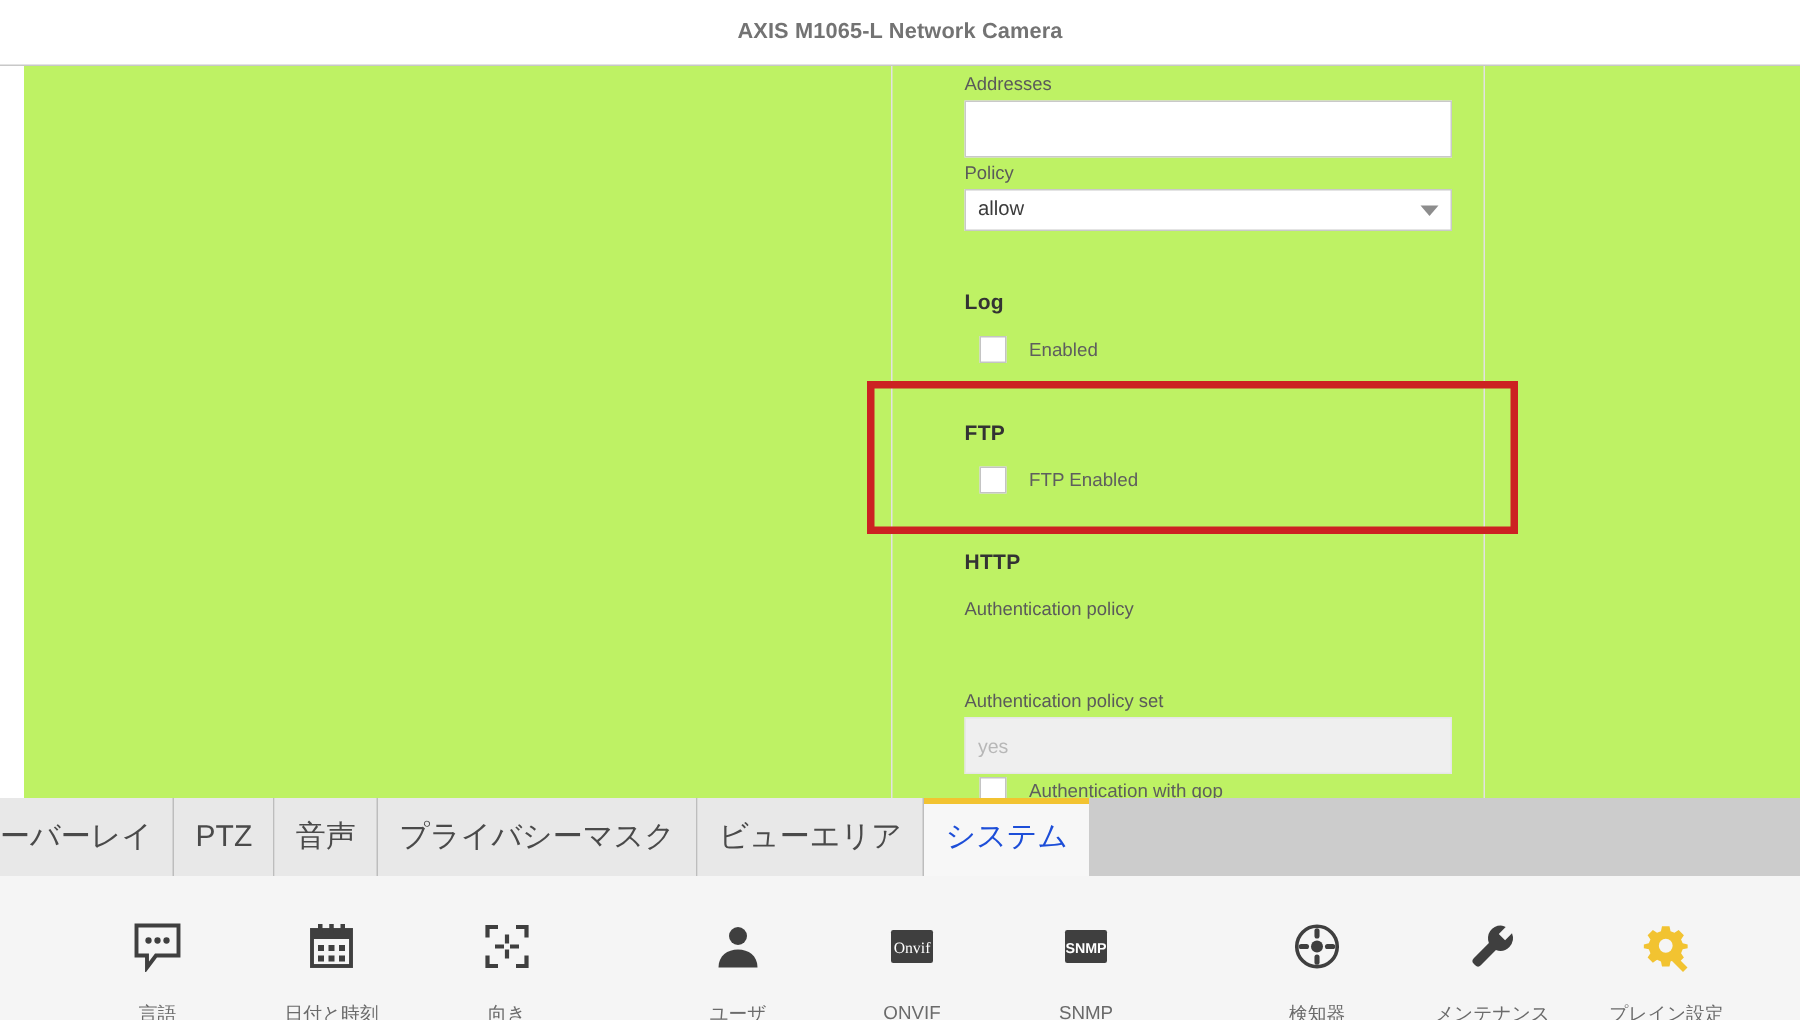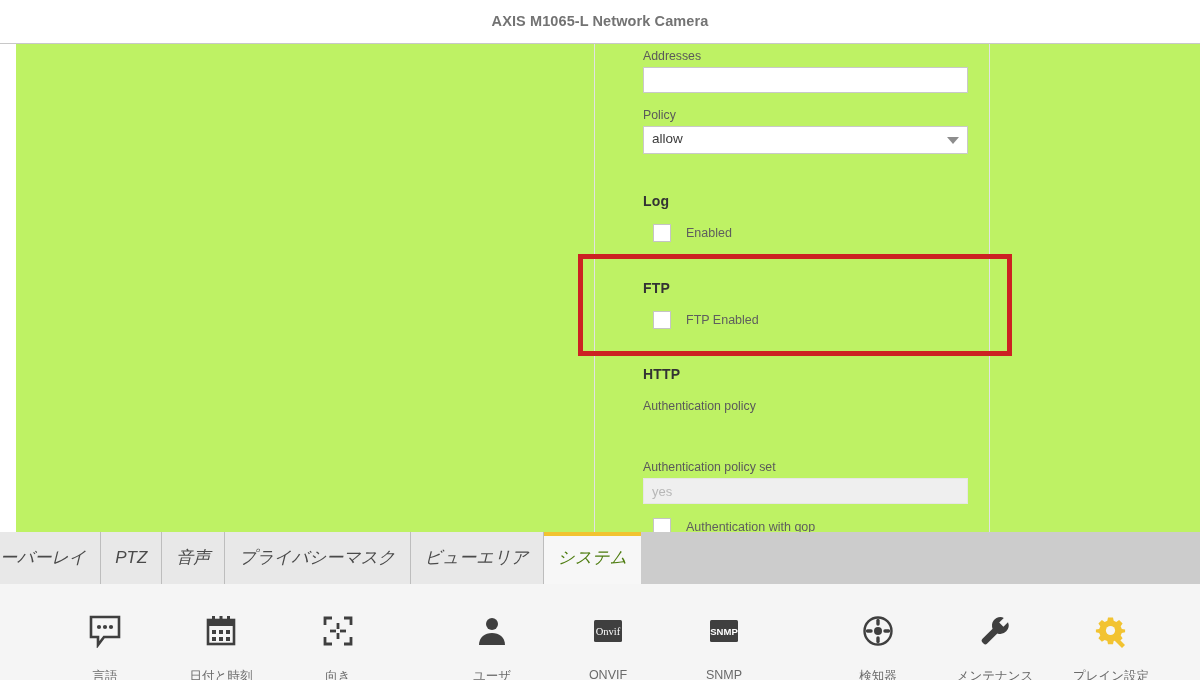--- a/index.html
+++ b/index.html
@@ -44,21 +44,21 @@
   .form-col {
     position: absolute; left: 627px; top: 0; width: 326px;
   }
 
   .field { position: relative; }
   .field-label {
     font-size: 12.3px; color: #5a5a5a; line-height: 14px;
     margin-bottom: 4px; white-space: nowrap;
   }
   .text-input {
-    display: block; width: 325px; height: 26px;
+    display: block; width: 325px; height: 38px;
     border: 1px solid #c9c9c9; background: #ffffff;
     font-family: "Liberation Sans", sans-serif;
     font-size: 13px; color: #3b3b3b;
     padding: 0 8px; outline: none; border-radius: 0;
   }
   .text-input.disabled {
     background: #efefef; border-color: #e6e6e6; color: #b0b0b0;
   }
   .text-input::placeholder { color: #b7b7b7; }
 
@@ -120,27 +120,26 @@
     position: absolute; left: 0; top: 532px; width: 1200px; height: 52px;
     background: #cccccc;
   }
   .tabstrip { position: absolute; left: 0; top: 0; height: 52px; }
   .tab {
     position: relative; float: left; height: 52px;
     background: #e8e8e8;
     border-right: 1px solid #bdbdbd;
     padding: 0 14px;
     line-height: 52px;
-    font-size: 17px; color: #4a4a4a;
+    font-size: 20px; color: #4a4a4a;
     white-space: nowrap;
-    font-style: italic;
   }
   .tab.active {
     background: #f7f7f7;
-    color: #4d7c0f;
+    color: #1d4ed8;
     border-right: none;
   }
   .tab.active::before {
     content: ""; position: absolute; left: 0; right: 0; top: 0; height: 4px;
     background: #f2c331;
   }
   .tab.clipped { padding-left: 0; }
 
   
   .icon-area {

